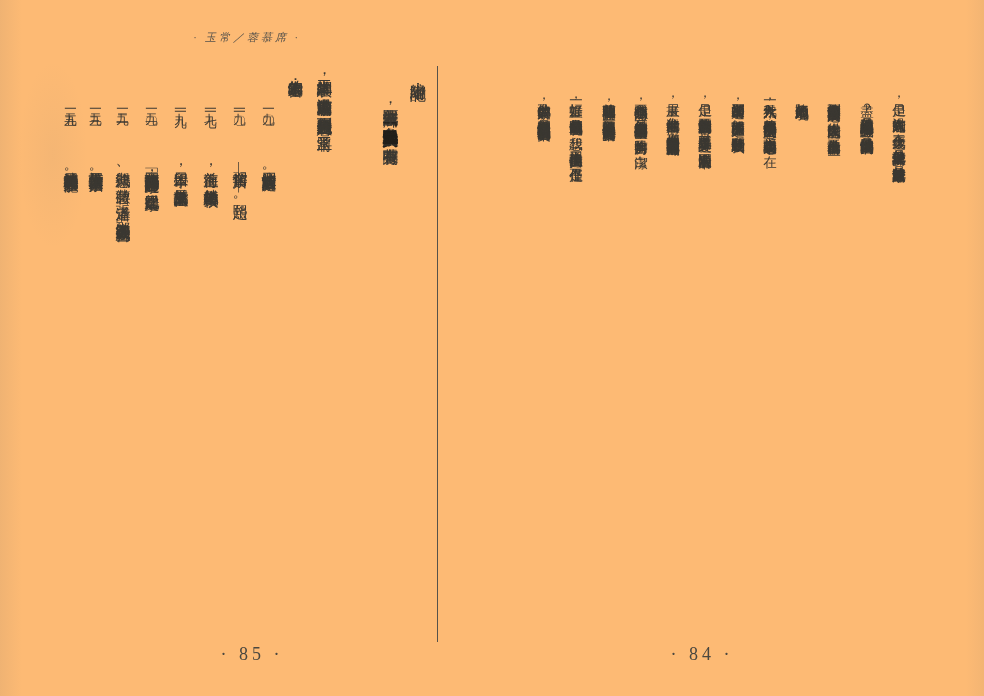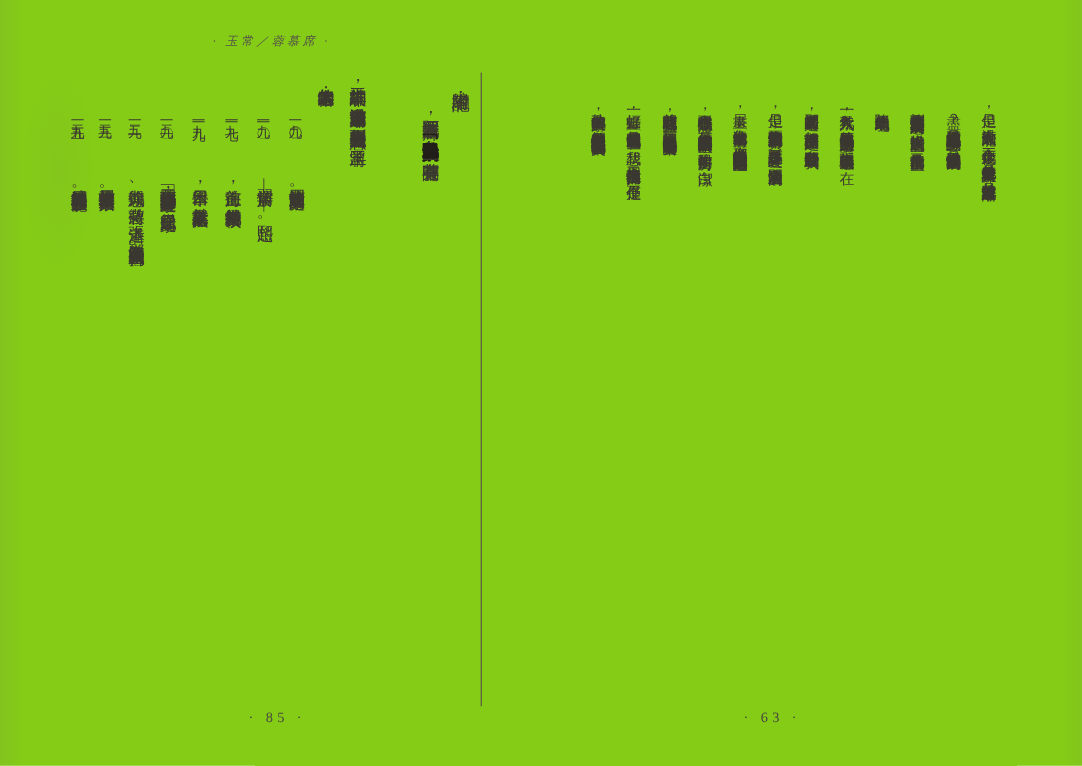--- a/index.html
+++ b/index.html
@@ -1,39 +1,39 @@
 <!DOCTYPE html>
 <html><head>
 <meta charset="utf-8">
 <style>
   html,body{margin:0;padding:0;}
   .spread{
     position:relative;
     width:984px;height:696px;
-    background:#84cc16;
+    background:#fdba74;
     overflow:hidden;
     font-family:"Liberation Serif","DejaVu Serif",serif;
     color:#3b3832;
   }
   
   .edge-left{position:absolute;left:0;top:0;width:22px;height:696px;
     background:linear-gradient(to right,rgba(120,114,102,0.10),rgba(120,114,102,0));}
   .edge-right{position:absolute;right:0;top:0;width:18px;height:696px;
     background:linear-gradient(to left,rgba(120,114,102,0.08),rgba(120,114,102,0));}
   .smudge-topleft{position:absolute;left:18px;top:60px;width:70px;height:190px;
     background:radial-gradient(ellipse at center,rgba(130,124,112,0.07),rgba(130,124,112,0) 70%);}
 
   .running-head{
     position:absolute;top:30px;width:240px;
     text-align:center;font-size:11px;letter-spacing:3px;
     color:#55514a;font-style:italic;
   }
   .page-number{
     position:absolute;top:644px;width:130px;
-    text-align:center;font-size:13px;letter-spacing:4px;color:#4a473f;
+    text-align:center;font-size:18px;letter-spacing:4px;color:#4a473f;
   }
 
   .vcol{
     position:absolute;
     writing-mode:vertical-rl;
     text-orientation:mixed;
     line-height:1;
     white-space:nowrap;
     color:#3b3832;
   }
@@ -101,14 +101,14 @@
   <div class="vcol rp" style="left:795px;">陷入如此不堪的境地？</div>
   <div class="vcol rp" style="left:763px;">一九六六年秋天，傳來他在巴黎住所煤氣中毒去世的消息，那張小畫從我心中一閃而過，在</div>
   <div class="vcol rp" style="left:731px;">那層深暗卻又透明，如漆器一樣光澤的畫面之下，有些什麼開始觸動了我。</div>
   <div class="vcol rp" style="left:698px;">但是，眞正能夠體會到那種觸動的本質，是要在隔了許多年之後了。這中間看過兩次常玉的</div>
   <div class="vcol rp" style="left:666px;">畫展，每次站在他的畫前，那個煙塵之後的古老安靜的中國就在菊花與蓮荷之間翩然重臨，</div>
   <div class="vcol rp" style="left:634px;">我心中不禁隱隱作痛，是怎麼樣的寂寞鄉愁在啃嚙着藝術家的一生？昨日書房的一角，潔白</div>
   <div class="vcol rp" style="left:602px;">的花蕚分明還在枝頭盛開，卻又不得不隨着日復一日流逝的時光逐漸變黃變暗。</div>
   <div class="vcol rp" style="left:569px;">一幅好畫，其實也是一個時代的渴望和靈魂。我想，常玉用一生來追憶與捕捉的，不僅僅是</div>
   <div class="vcol rp" style="left:537px;">他自己的夢裏家鄉，卻也是每個中國人深深疼惜的再也找不到再也回不去的美麗中國啊！</div>
 
-  <div class="page-number" style="left:637px;">· 63 ·</div>
+  <div class="page-number" style="left:637px;">· 84 ·</div>
 </div>
 
 </body></html>

